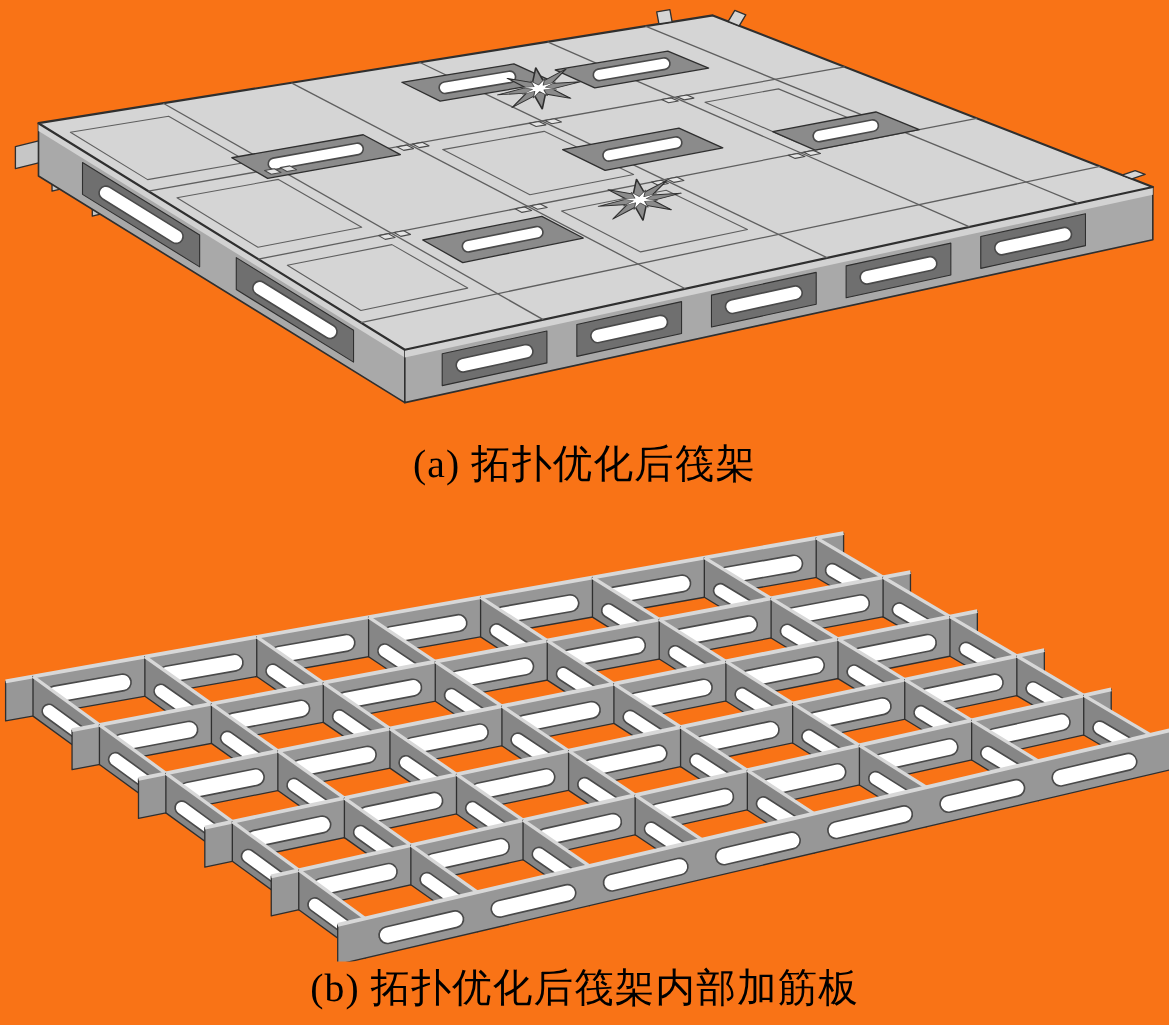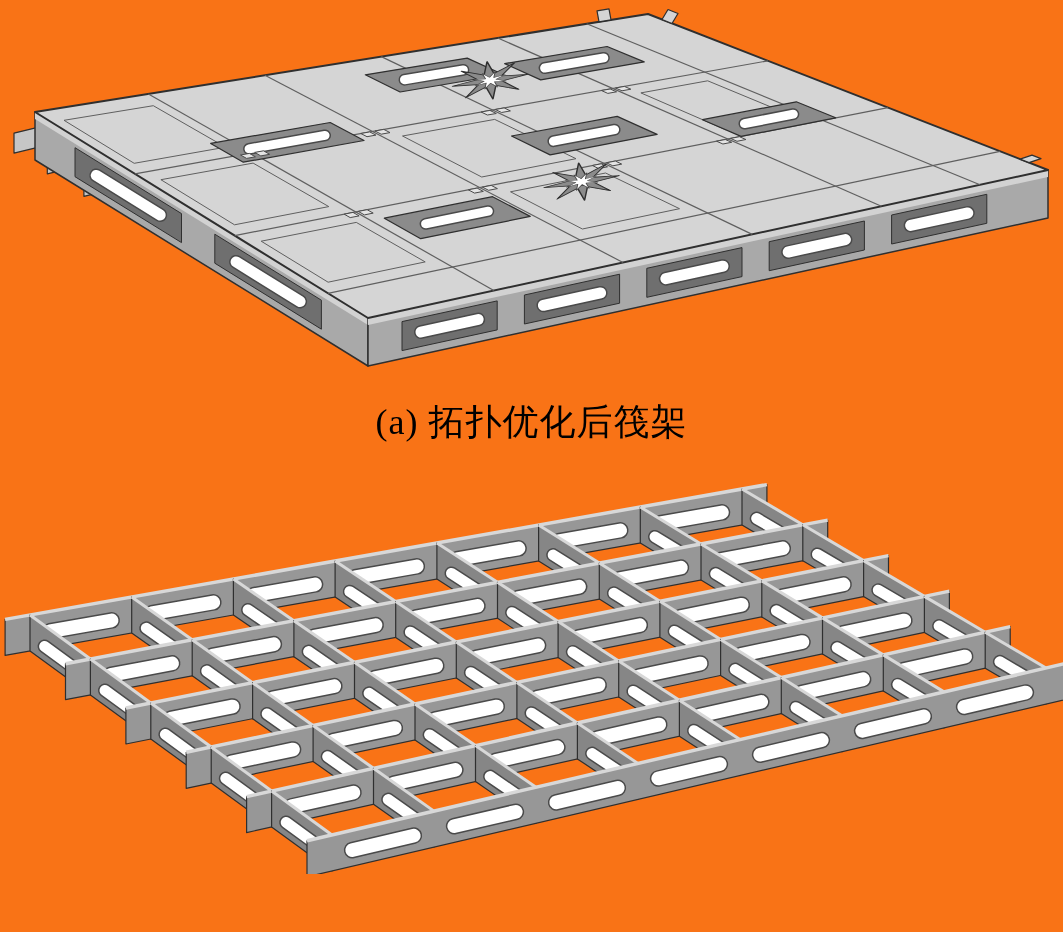--- a/index.html
+++ b/index.html
@@ -364,13 +364,14 @@
         <line x1="658.2" y1="316.5" x2="719.8" y2="302.1" stroke="#4a4a4a" stroke-width="16.68" stroke-linecap="round"></line>
         <line x1="658.2" y1="316.5" x2="719.8" y2="302.1" stroke="#ffffff" stroke-width="13.68" stroke-linecap="round"></line>
         <line x1="760.2" y1="292.7" x2="821.8" y2="278.2" stroke="#4a4a4a" stroke-width="16.68" stroke-linecap="round"></line>
         <line x1="760.2" y1="292.7" x2="821.8" y2="278.2" stroke="#ffffff" stroke-width="13.68" stroke-linecap="round"></line>
         <line x1="862.2" y1="268.8" x2="923.8" y2="254.4" stroke="#4a4a4a" stroke-width="16.68" stroke-linecap="round"></line>
         <line x1="862.2" y1="268.8" x2="923.8" y2="254.4" stroke="#ffffff" stroke-width="13.68" stroke-linecap="round"></line>
         <line x1="964.2" y1="244.9" x2="1025.8" y2="230.5" stroke="#4a4a4a" stroke-width="16.68" stroke-linecap="round"></line>
         <line x1="964.2" y1="244.9" x2="1025.8" y2="230.5" stroke="#ffffff" stroke-width="13.68" stroke-linecap="round"></line>
       </g>
     </svg>
+  <div class="caption" id="caption-b">(b) 拓扑优化后筏架内部加筋板</div>
 </div>
 
 </body></html>

